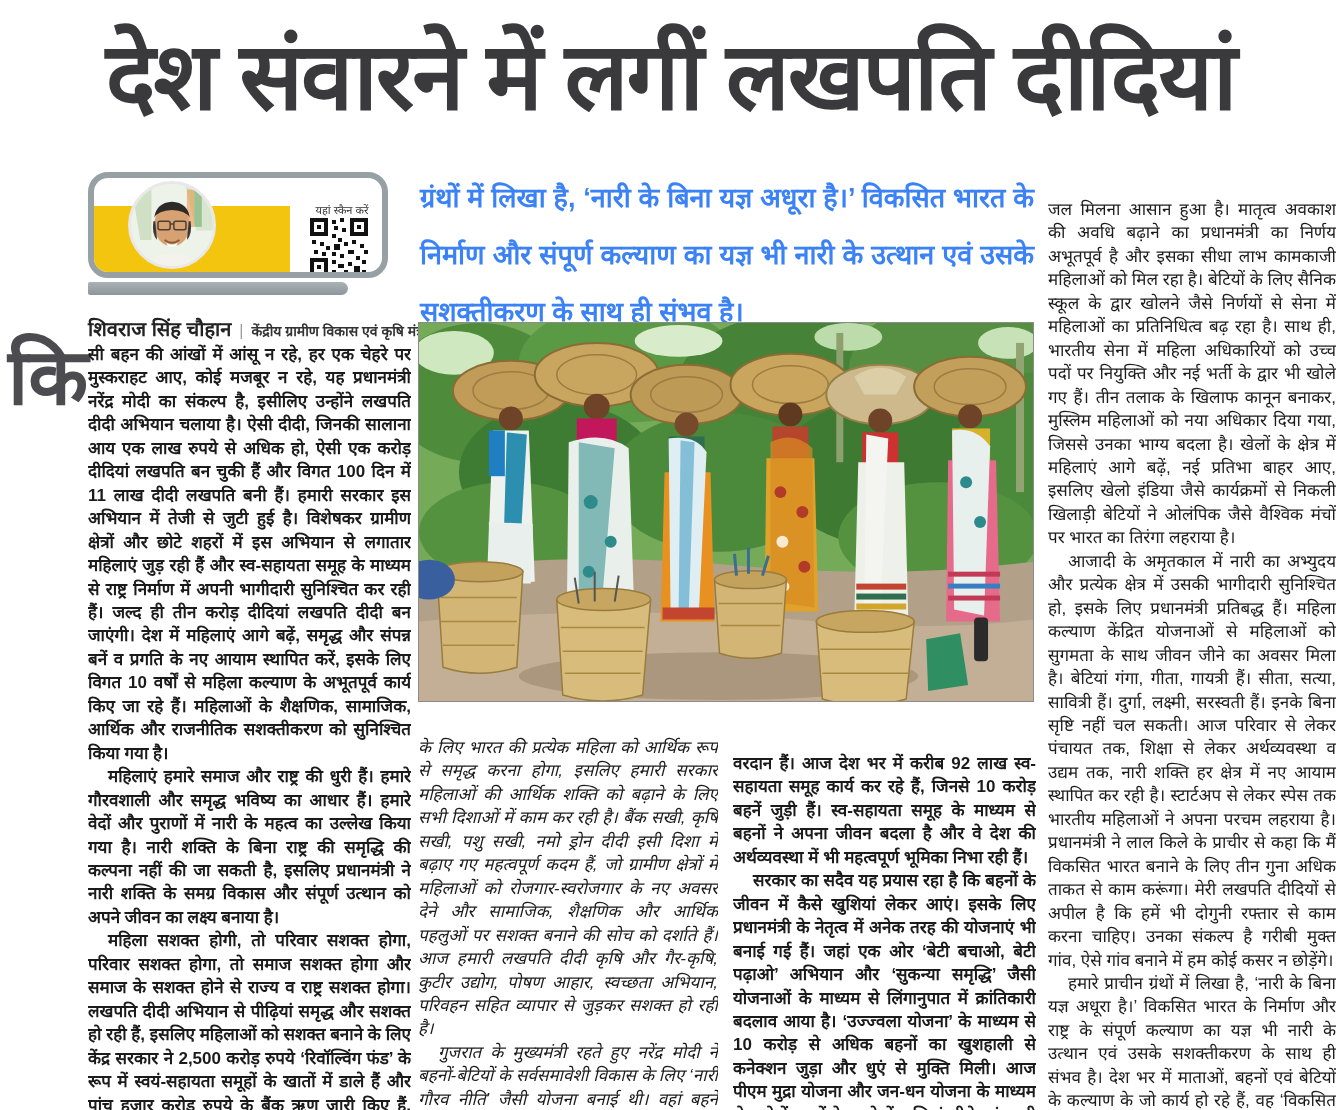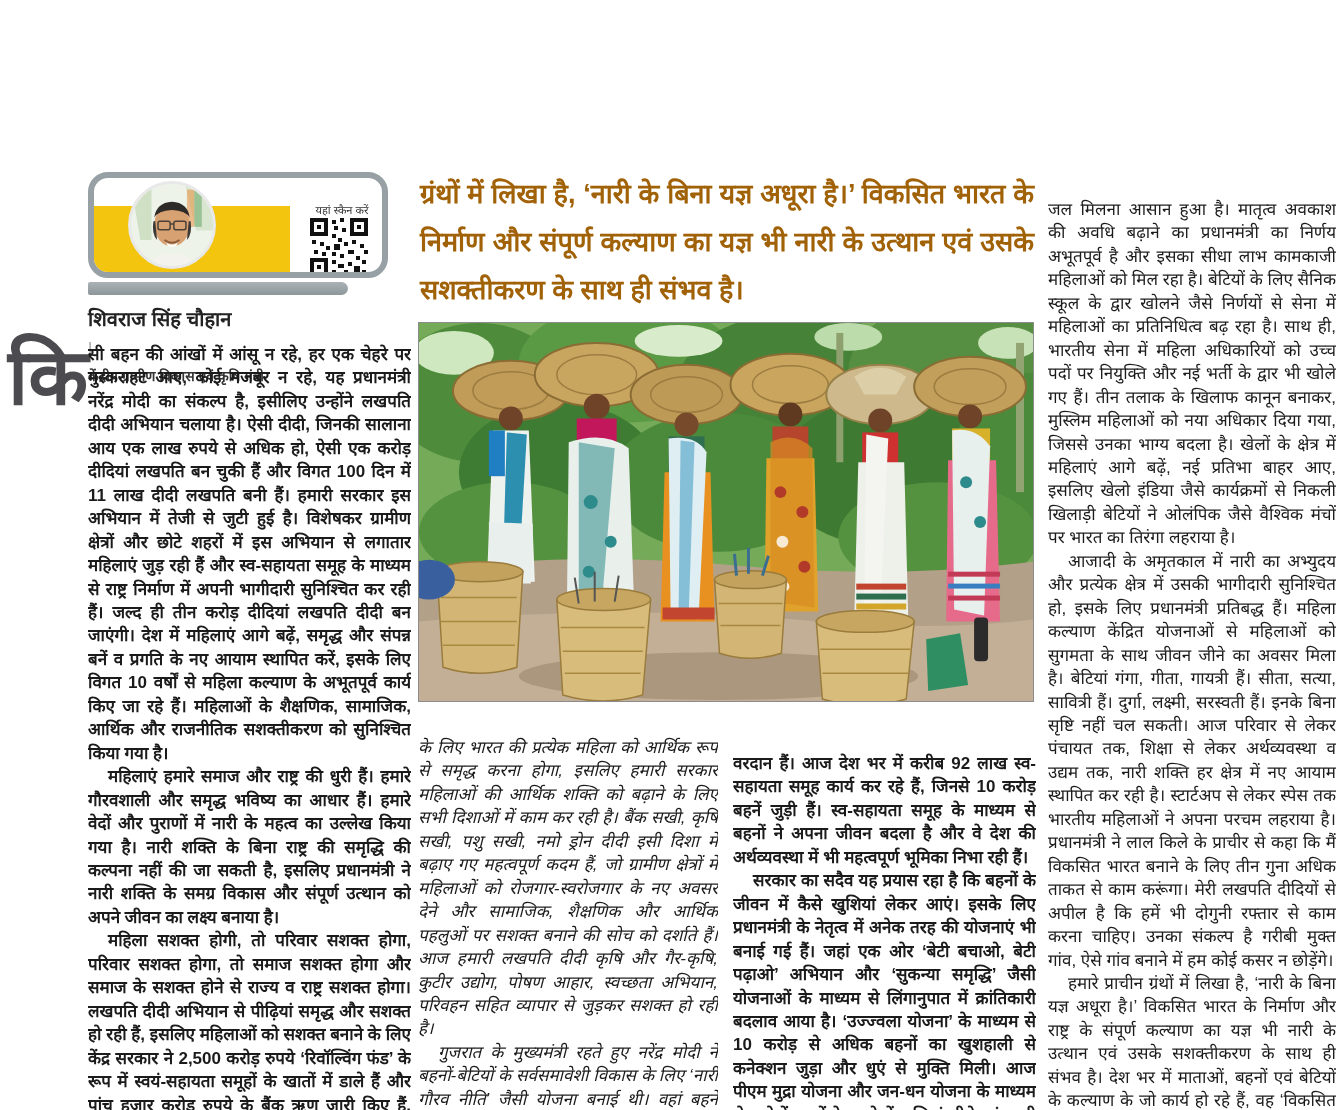--- a/index.html
+++ b/index.html
@@ -30,28 +30,28 @@
   .qr { position:absolute; left:216px; top:40px; width:58px; height:58px; }
   .red-bracket {
     position:absolute; left:238px; top:0px; width:92px; height:128px;
     border-right:16px solid #c0232e; border-bottom:16px solid #c0232e;
     border-bottom-right-radius:34px; pointer-events:none;
   }
   .laptop-base {
     position:relative; margin-top:4px; width:260px; height:13px;
     background:linear-gradient(#aab2b6,#8d969a); border-radius:3px 10px 10px 3px;
   }
-  .byline { margin-top:10px; display:flex; align-items:baseline; gap:8px; white-space:nowrap;flex-direction:column; }
+  .byline { margin-top:20px; display:flex; align-items:baseline; gap:8px; white-space:nowrap; }
   .byline .name { font-size:20px; font-weight:700; color:#222; }
   .byline .sep { color:#9a9a9a; font-size:16px; }
   .byline .role { font-size:14px; font-weight:600; color:#333; }
   
   .intro {
     position:absolute; left:420px; top:170px; width:614px;
-    font-size:27px; line-height:48px; font-weight:700; color:#a16207;
+    font-size:27px; line-height:57px; font-weight:700; color:#3b82f6;
     text-align:justify;
   }
   
   .photo {
     position:absolute; left:418px; top:322px; width:616px; height:380px;
     border:1px solid #8c8c8c; background:#6ea657;
   }
   .photo svg { display:block; width:100%; height:100%; }
   
   .body-text p { text-align:justify; }
@@ -64,20 +64,21 @@
   .col1 { left:88px;  top:319px; width:323px; height:770px; overflow:hidden;font-weight:bold; }
   .col2 { left:418px; top:712px; width:300px; height:392px; overflow:hidden;font-style:italic; }
   .col3 { left:733px; top:728px; width:303px; height:392px; overflow:hidden;font-weight:bold; }
   .col4 { left:1048px; top:174px; width:288px; height:930px; overflow:hidden; }
 </style>
 </head>
 <body>
 
 <div class="page">
 
+  <h1 class="headline">देश संवारने में लगीं लखपति दीदियां</h1>
 
   <div class="author-wrap">
     <div class="laptop">
       <div class="laptop-yellow"></div>
       <div class="portrait">
         <svg viewBox="0 0 88 88">
           <rect x="0" y="0" width="88" height="88" fill="#eef3ea"></rect>
           <path d="M58 0 h30 v50 h-18 z" fill="#d8e6cf"></path>
           <path d="M0 0 h22 v60 h-12 z" fill="#cfe0c4"></path>
           <rect x="60" y="6" width="8" height="40" fill="#e8862f" opacity="0.5"></rect>

